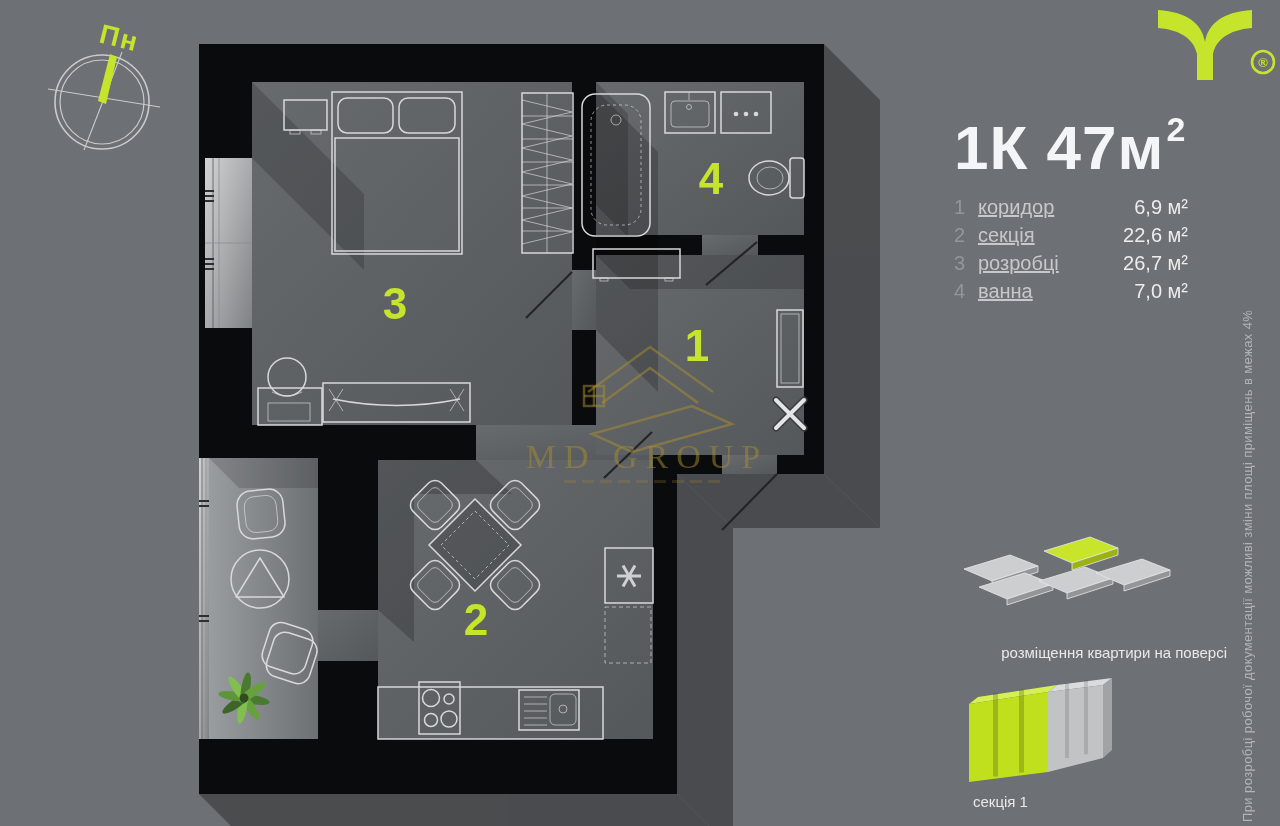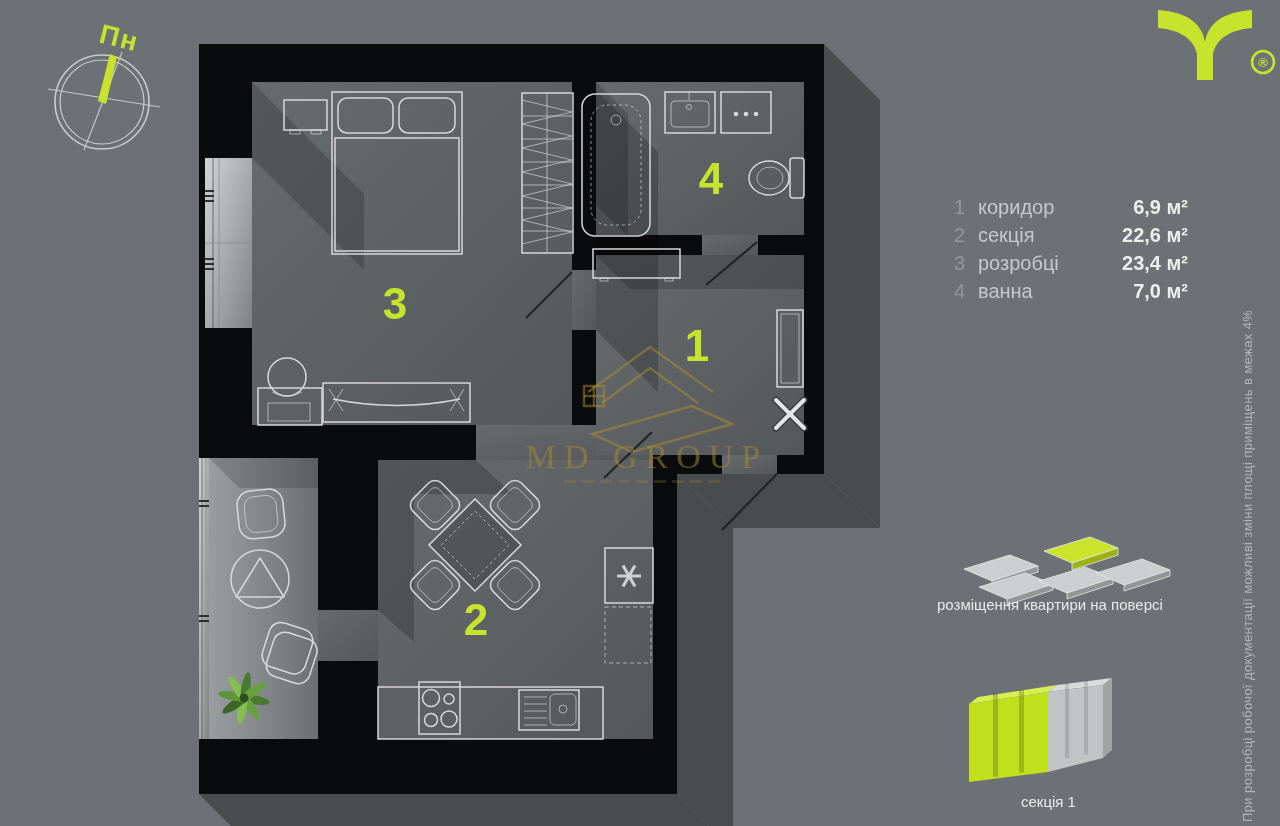--- a/index.html
+++ b/index.html
@@ -5,24 +5,24 @@
   html,body{margin:0;padding:0;background:#4a4c4f;}
   .stage{position:relative;width:1280px;height:826px;background:#6d7074;overflow:hidden;
          font-family:"Liberation Sans",sans-serif;}
   .abs{position:absolute;}
   
   .title{left:954px;top:110px;color:#f4f5f6;font-size:62px;font-weight:bold;letter-spacing:1px;white-space:nowrap;}
   .title sup{font-size:34px;vertical-align:28px;margin-left:2px;}
   .legend{left:954px;top:196px;width:234px;}
   .legend-row{display:flex;align-items:baseline;height:28px;font-size:20px;}
   .legend-num{width:24px;color:#94979a;}
-  .legend-name{flex:1;color:#c6c8cb;}
-  .legend-val{color:#eceded;white-space:nowrap;font-weight:bold;}
-  .tiles-caption{left:937px;top:596px;width:290px;text-align:left;color:#e8e9ea;font-size:15px;}
-  .section-caption{left:973px;top:793px;color:#e8e9ea;font-size:15px;margin-left:48px;}
+  .legend-name{flex:1;color:#c6c8cb;text-decoration:underline;}
+  .legend-val{color:#eceded;white-space:nowrap;}
+  .tiles-caption{left:937px;top:644px;width:290px;text-align:right;color:#e8e9ea;font-size:15px;}
+  .section-caption{left:973px;top:793px;color:#e8e9ea;font-size:15px;}
   .disclaimer{left:1240px;top:282px;height:540px;width:26px;
       writing-mode:vertical-rl;transform:rotate(180deg);
       color:#b2b4b7;font-size:13px;letter-spacing:.4px;white-space:nowrap;}
   svg{display:block;}
   
   .fu{stroke:#d7d8d9;fill:none;stroke-width:1.5;}
   .fu-thin{stroke:#d7d8d9;fill:none;stroke-width:.9;opacity:.75;}
   .roomnum{fill:#c6e42c;font-size:44px;font-weight:bold;font-family:"Liberation Sans",sans-serif;}
   .wm{stroke:#a98e2f;fill:none;stroke-width:2.5;opacity:.5;}
   .wm-text{fill:#a98e2f;opacity:.5;font-family:"Liberation Serif",serif;font-size:34px;letter-spacing:8px;}
@@ -41,35 +41,38 @@
     <polygon points="62,99 70,102 81,55 74,52" fill="#c6e42c"></polygon>
     <text x="62" y="40" transform="rotate(14 62 40)" fill="#c6e42c" font-size="27" font-weight="bold" letter-spacing="2">Пн</text>
   </svg>
 
   <svg class="abs" style="left:1152px;top:4px" width="126" height="82" viewBox="0 0 126 82">
     <path d="M6,6 C36,8 50,20 53,38 C56,20 70,8 100,6 L100,24 C76,26 64,36 61,50 L61,76 L45,76 L45,50 C42,36 30,26 6,24 Z" fill="#c6e42c"></path>
     <circle cx="111" cy="58" r="11" fill="none" stroke="#c6e42c" stroke-width="2.6"></circle>
     <text x="111" y="63" text-anchor="middle" fill="#c6e42c" font-size="13" font-weight="bold">®</text>
   </svg>
 
+  <div class="abs title">
+    <span>1К 47м</span><sup>2</sup>
+  </div>
   <div class="abs legend" id="legend-rows">
       <div class="legend-row">
         <span class="legend-num">1</span>
         <span class="legend-name">коридор</span>
         <span class="legend-val">6,9 м²</span>
       </div>
       <div class="legend-row">
         <span class="legend-num">2</span>
         <span class="legend-name">секція</span>
         <span class="legend-val">22,6 м²</span>
       </div>
       <div class="legend-row">
         <span class="legend-num">3</span>
         <span class="legend-name">розробці</span>
-        <span class="legend-val">23,4 м²</span>
+        <span class="legend-val">26,7 м²</span>
       </div>
       <div class="legend-row">
         <span class="legend-num">4</span>
         <span class="legend-name">ванна</span>
         <span class="legend-val">7,0 м²</span>
       </div>
     </div>
 
   <svg class="abs" style="left:192px;top:30px" width="690" height="796" viewBox="0 0 690 796">
     <defs>

